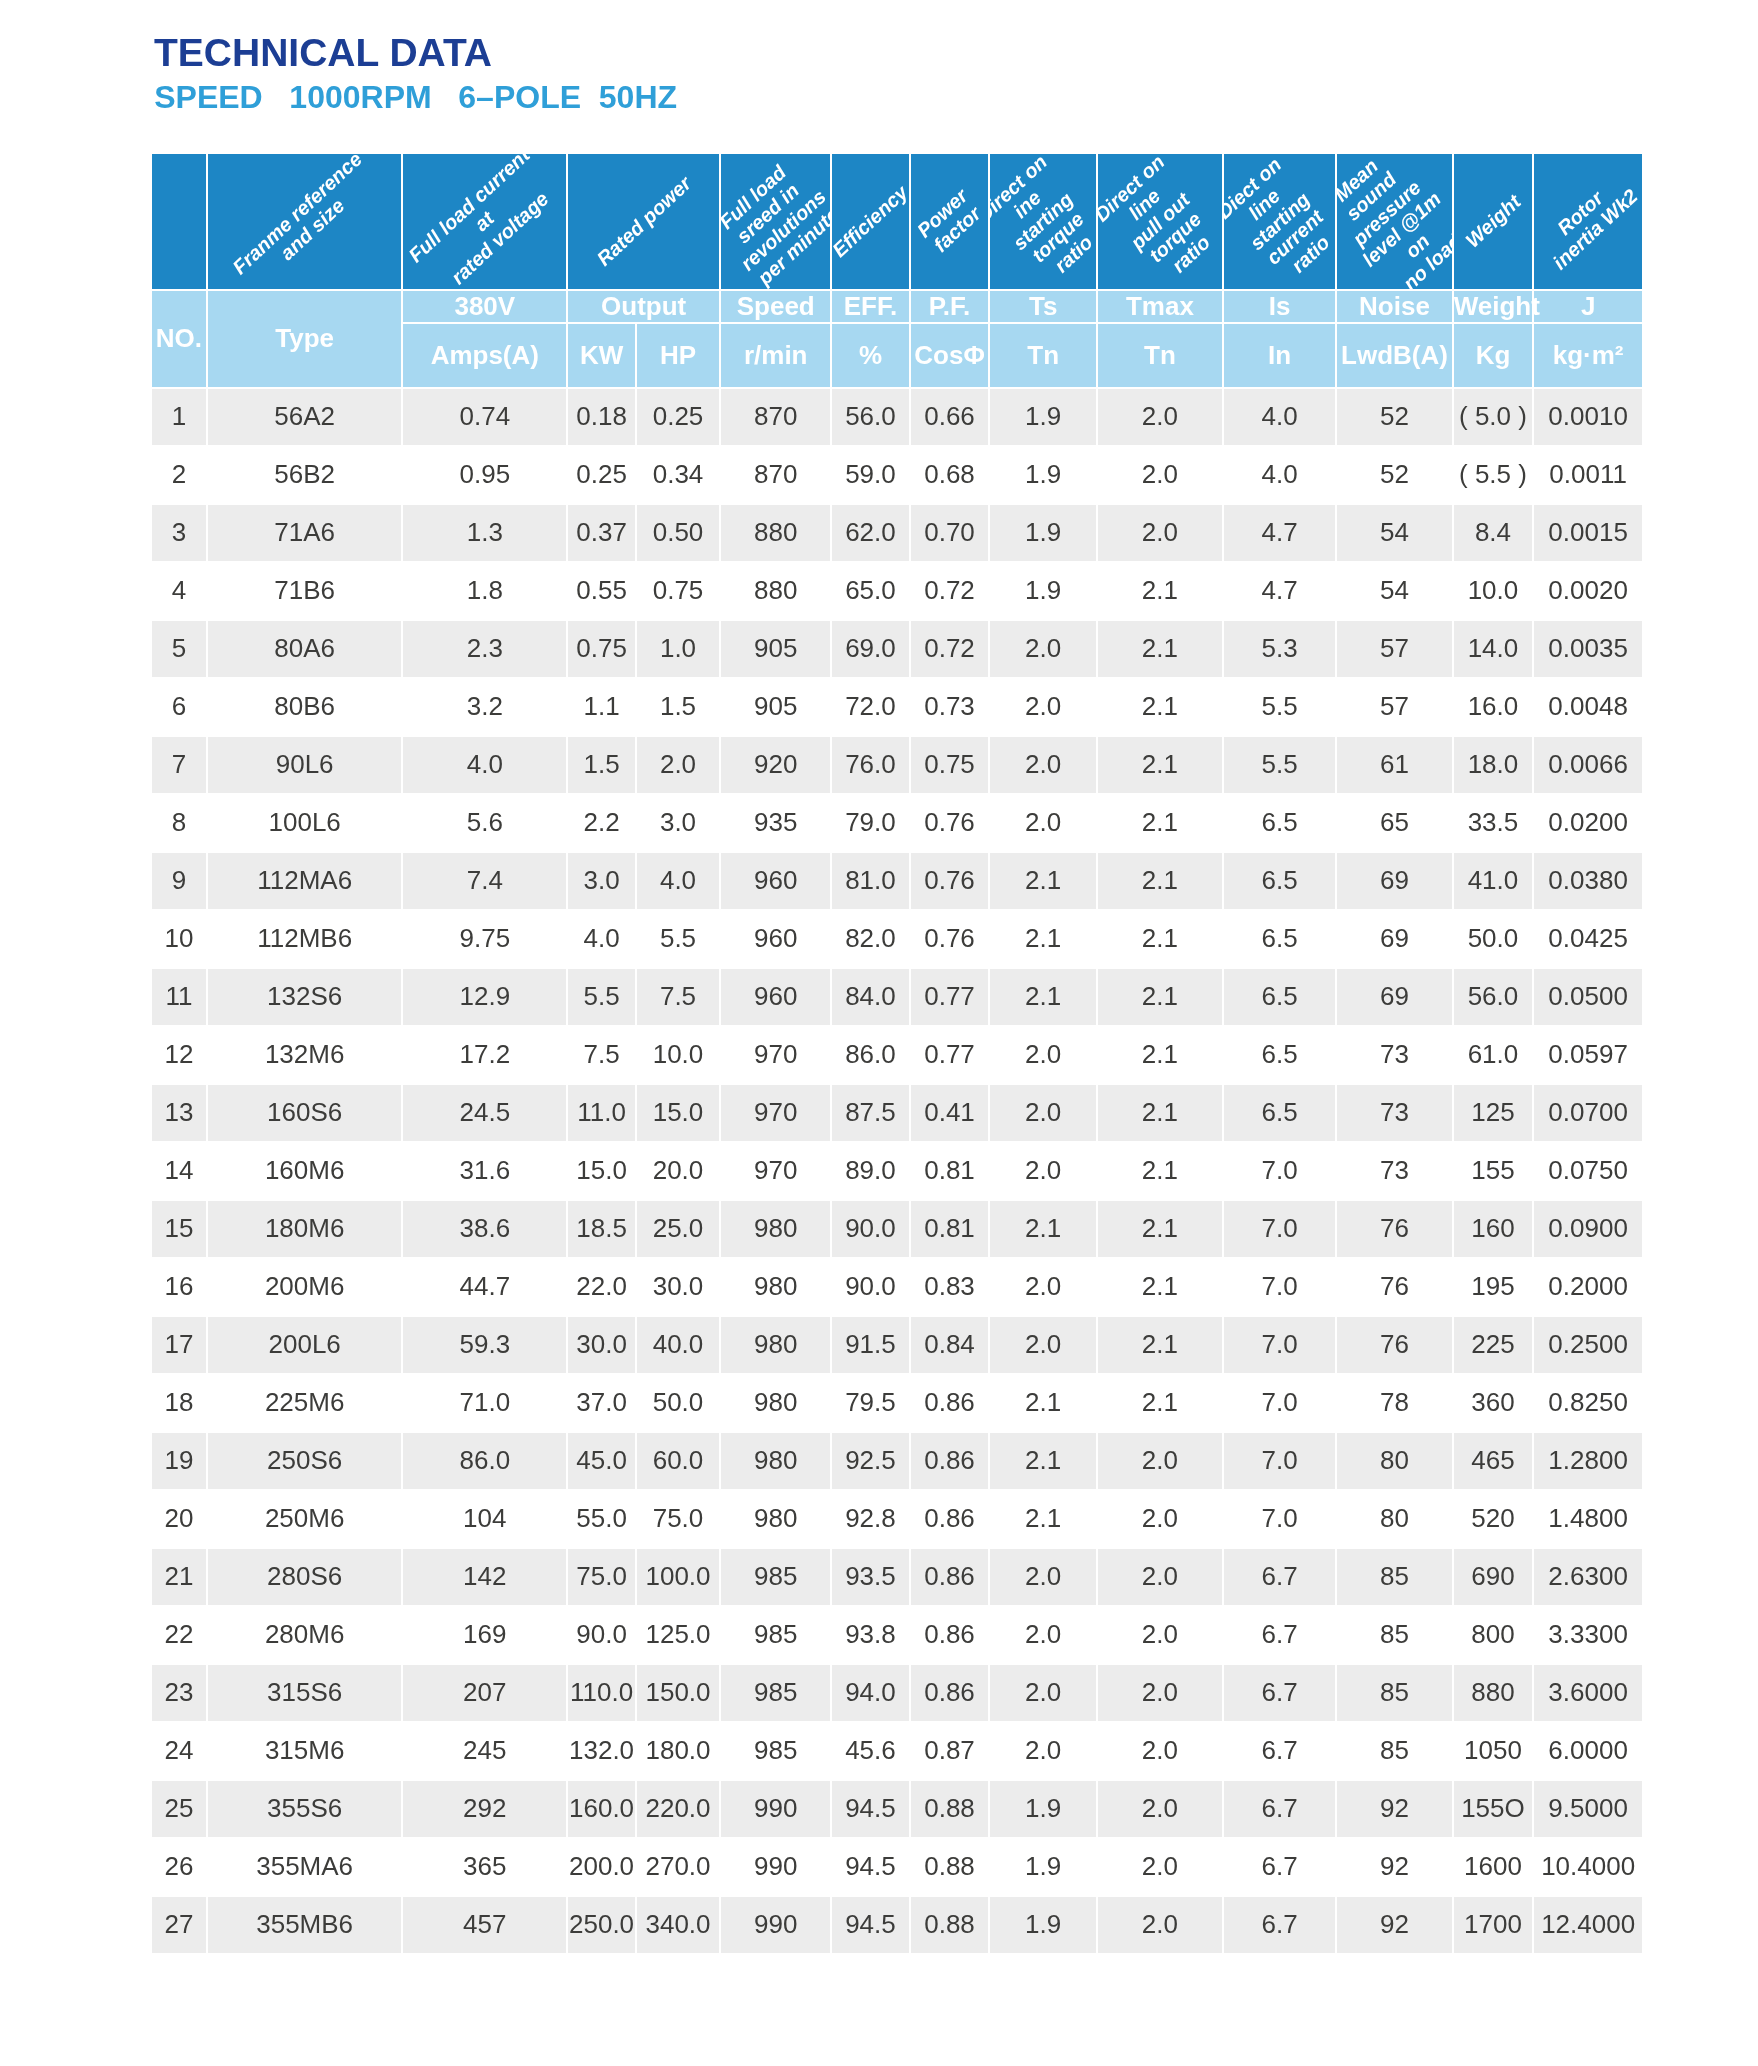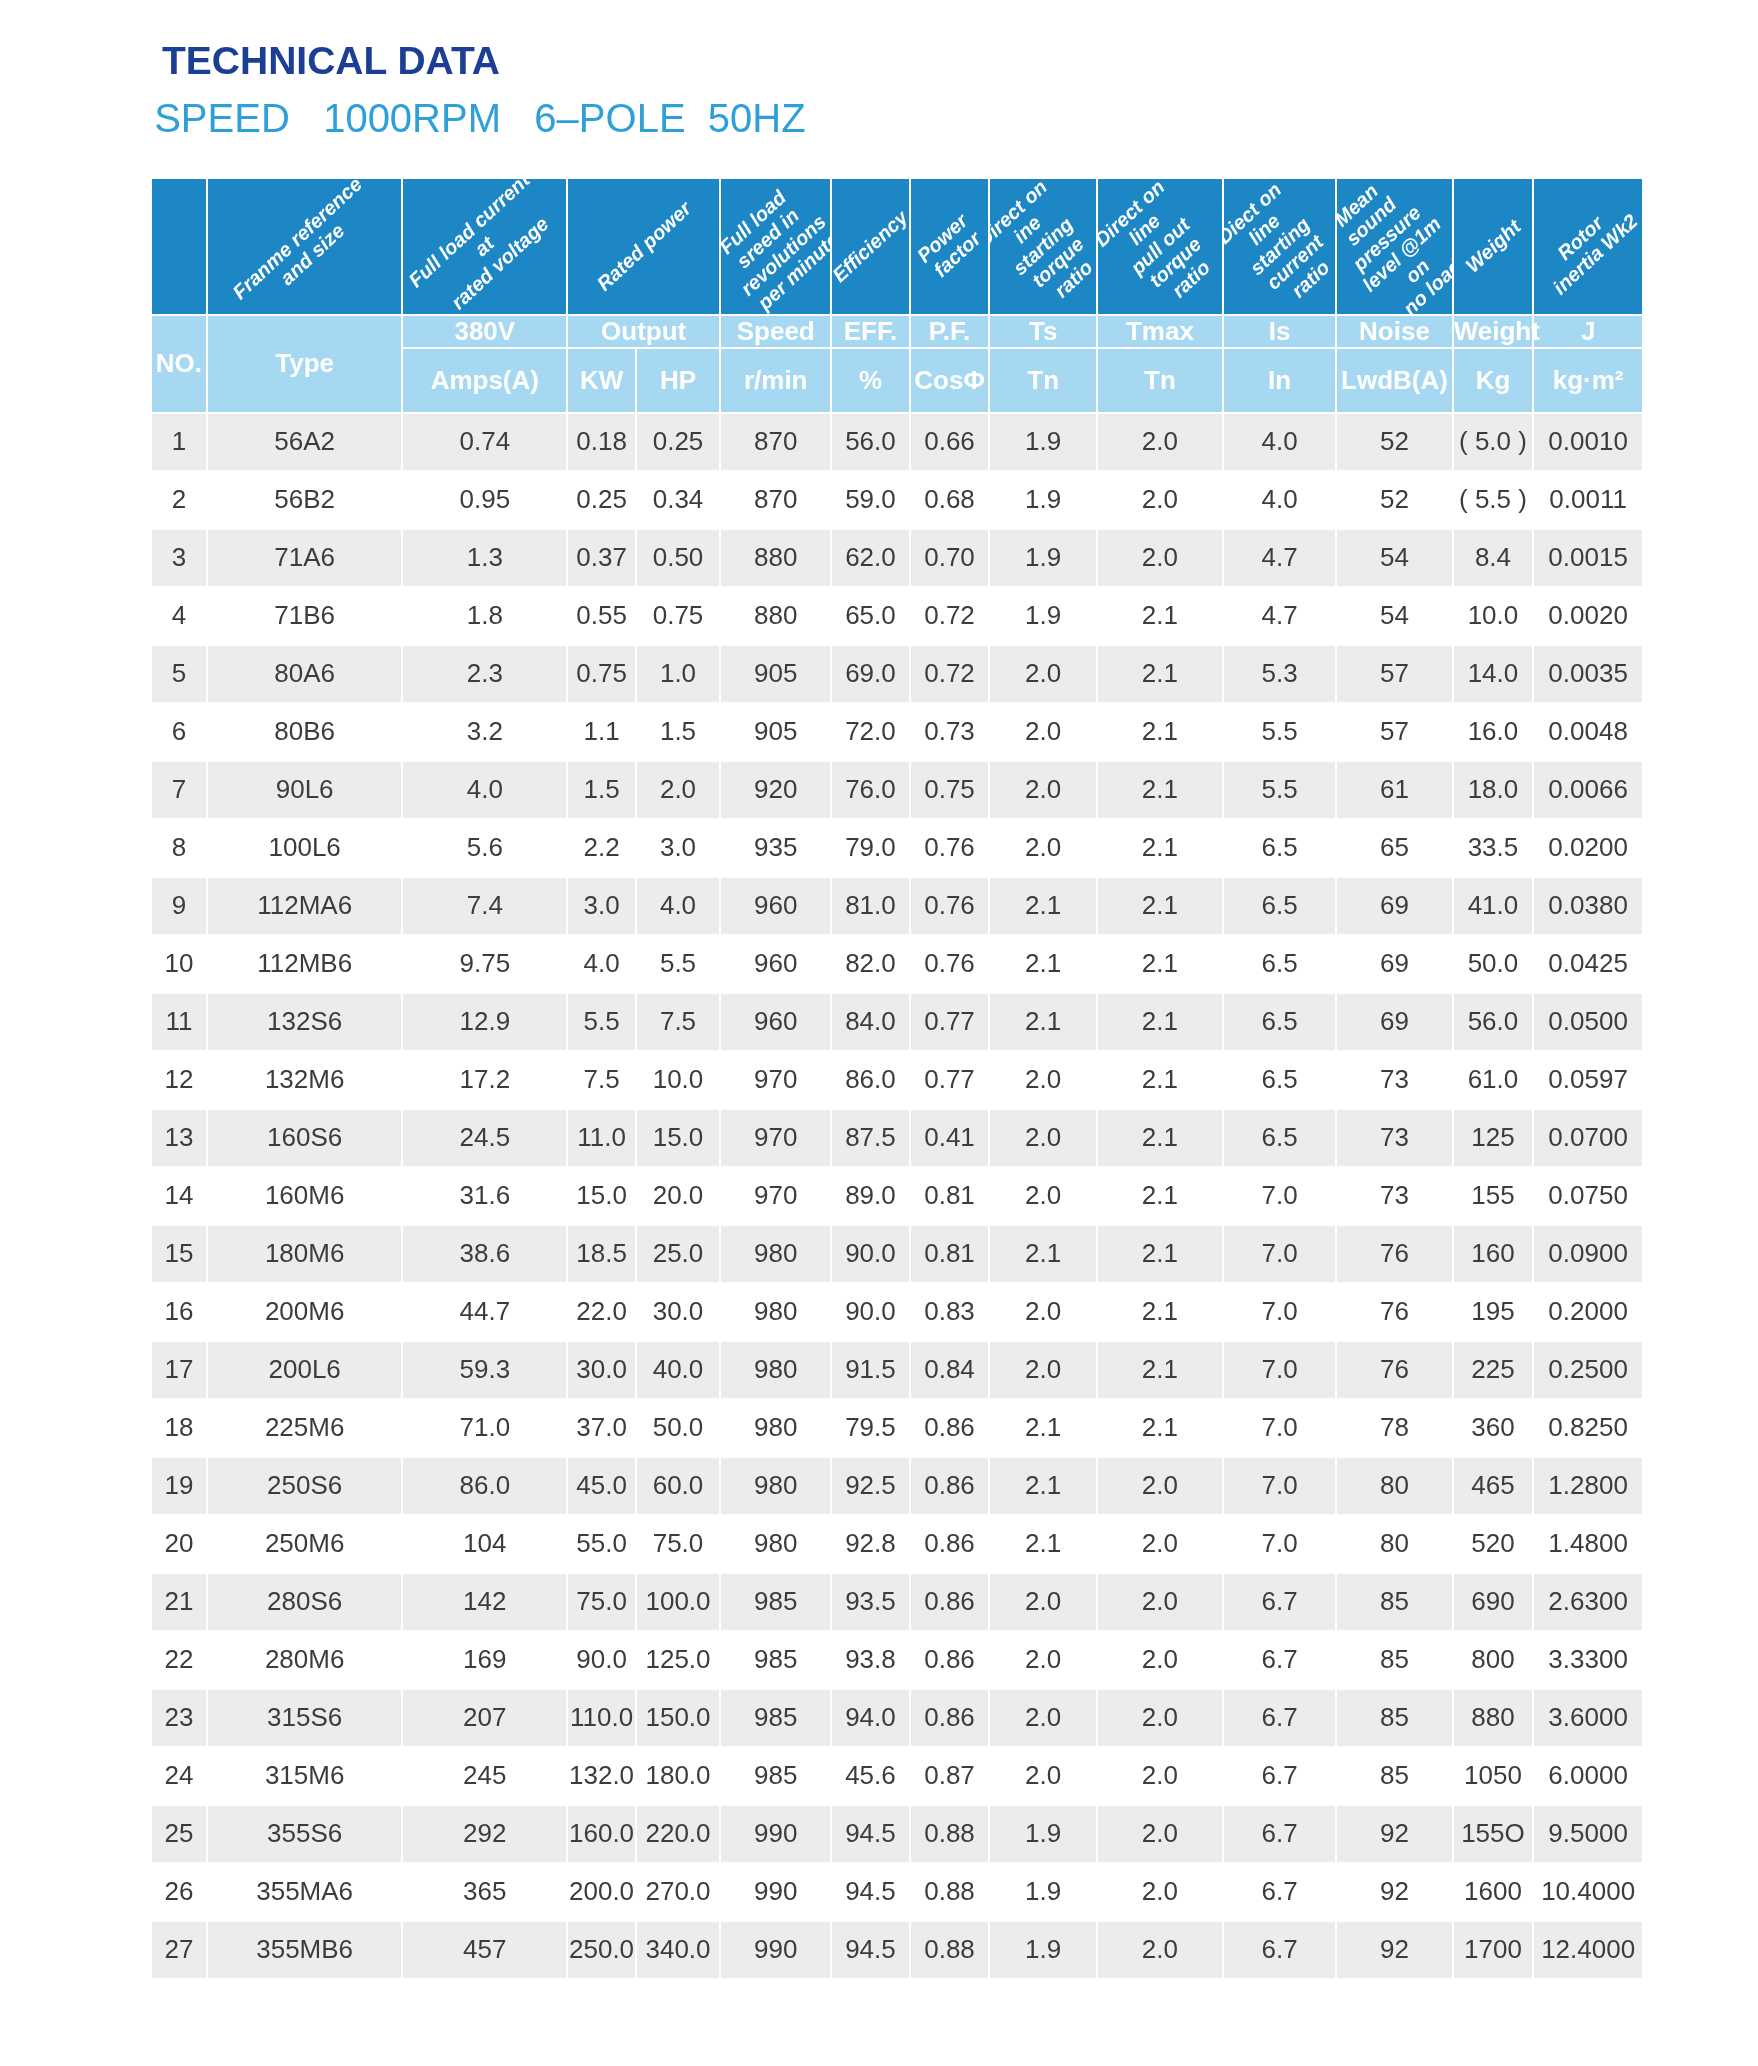--- a/index.html
+++ b/index.html
@@ -18,25 +18,25 @@
     position:absolute;
     left:150px;top:28px;
     width:1494px;
   }
   .title{
     font-size:39px;
     font-weight:bold;
     letter-spacing:0px;
     color:#1c3e94;
     line-height:1.1;
-    margin:12px;
+    margin:4px;
   }
   .subtitle{
-    font-size:40px;
-    font-weight:normal;
+    font-size:32px;
+    font-weight:bold;
     color:#2f9fd8;
     line-height:1.15;
     margin:4.2px 0 0 4.2px;
     white-space:pre;
   }
   table.spec{
     margin-top:36px;
     width:1494px;
     border-collapse:collapse;
     table-layout:fixed;

